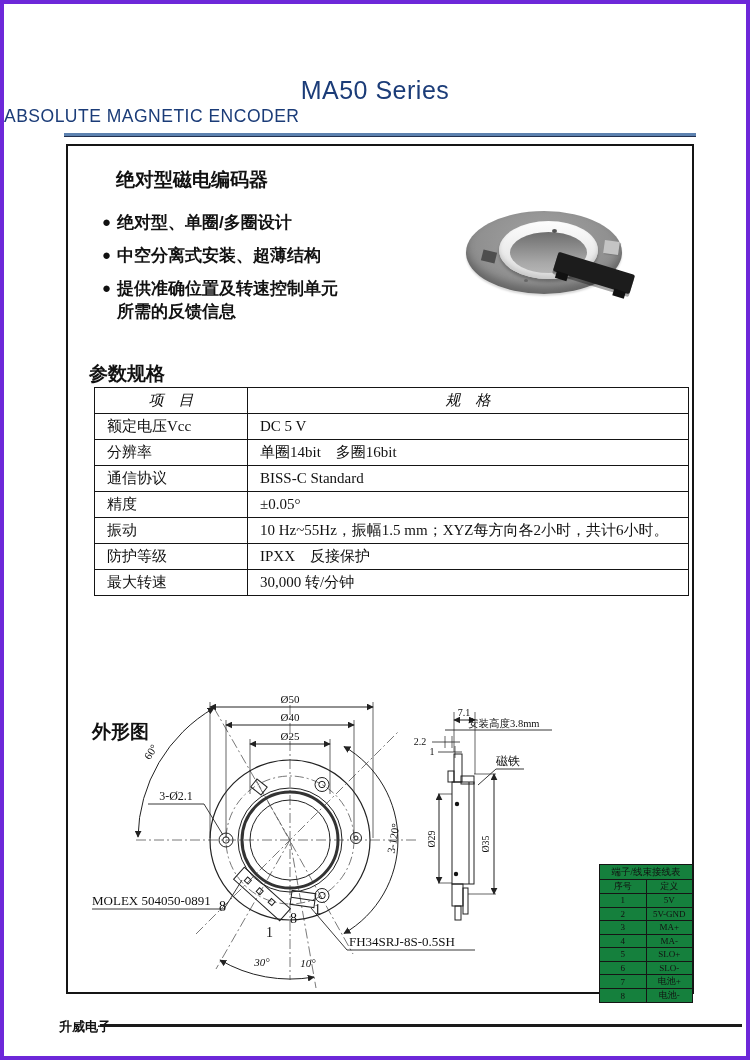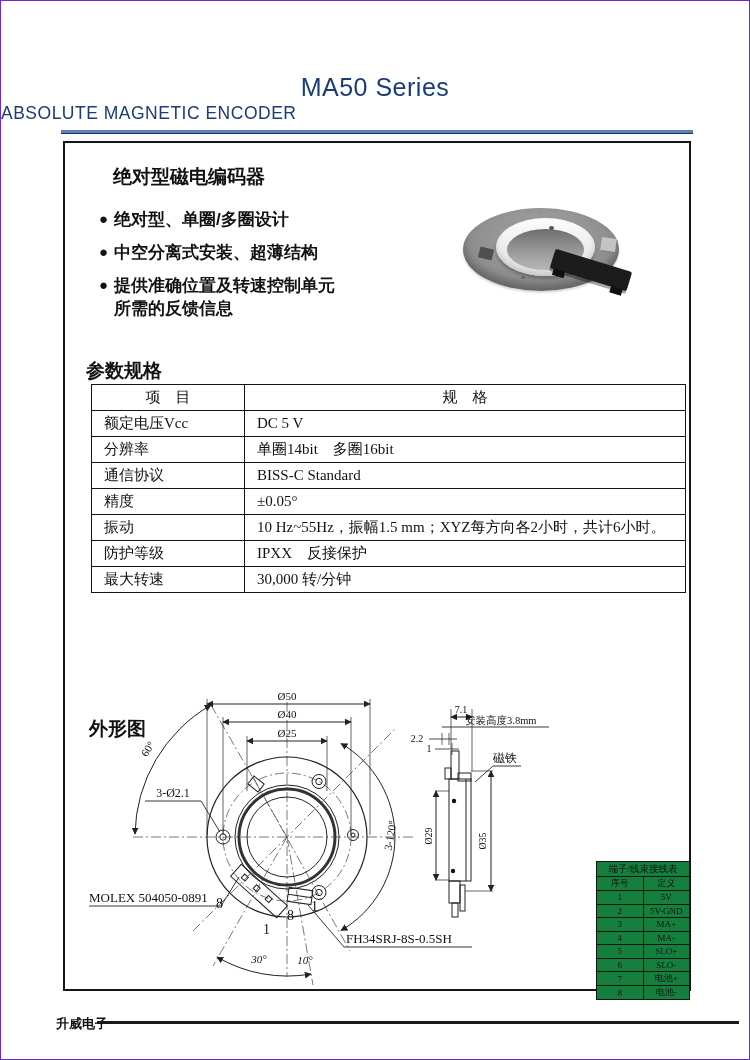--- a/index.html
+++ b/index.html
@@ -1,17 +1,17 @@
 <!DOCTYPE html>
 <html><head>
 <meta charset="utf-8">
 <style>
   html,body{margin:0;padding:0;background:#e8e8e8;}
   .page{position:relative;width:750px;height:1060px;background:#fff;margin:0 auto;
-        border:1px solid #6d28d9;box-sizing:border-box;overflow:hidden;
+        border:4px solid #6d28d9;box-sizing:border-box;overflow:hidden;
         font-family:"Liberation Sans",sans-serif;color:#111;}
   
   .title1{position:absolute;top:72px;left:0;width:100%;text-align:center;
           font-size:25px;color:#1b3c78;letter-spacing:.5px;}
   .title2{position:absolute;top:102px;left:0;width:100%;text-align:left;
           font-size:17.5px;color:#1b3c78;letter-spacing:.5px;}
   .rule{position:absolute;top:129px;left:60px;width:632px;height:3px;
         background:#5d82b0;border-bottom:1px solid #22304f;}
   
   .mainbox{position:absolute;top:140px;left:62px;width:628px;height:850px;
@@ -41,21 +41,21 @@
   .chip-l{position:absolute;left:150px;top:52px;width:15px;height:13px;background:#c4c4c4;transform:rotate(8deg);
           box-shadow:1px 1px 1px #777;}
   .pinhole{position:absolute;left:98px;top:40px;width:5px;height:4px;border-radius:50%;background:#555;}
   .dotb{position:absolute;left:70px;top:90px;width:4px;height:3px;border-radius:50%;background:#666;}
   
   .spec-h{position:absolute;top:337px;left:85px;font-size:19px;font-weight:bold;margin-top:20px;}
   table.specs{position:absolute;top:383px;left:90px;width:595px;border-collapse:collapse;
               font-family:"Liberation Serif","DejaVu Serif",serif;font-size:15px;table-layout:fixed;}
   table.specs td,table.specs th{border:1.5px solid #151515;height:25px;padding:0 0 0 12px;
               text-align:left;font-weight:normal;overflow:hidden;white-space:nowrap;}
-  table.specs th{text-align:center;padding:0;}
+  table.specs th{text-align:center;padding:0;font-style:italic;}
   col.c1{width:153px;}
   
   .outline-h{position:absolute;top:715px;left:88px;font-size:19px;font-weight:bold;}
   svg.draw{position:absolute;top:688px;left:62px;}
   svg.draw text{font-family:"Liberation Serif","DejaVu Serif",serif;}
   
   table.pins{position:absolute;top:860px;left:595px;width:94px;border-collapse:collapse;
              font-family:"Liberation Serif","DejaVu Serif",serif;font-size:9px;table-layout:fixed;
              background:#15803d;}
   table.pins td,table.pins th{border:1px solid #151515;text-align:center;padding:0;height:12.5px;

